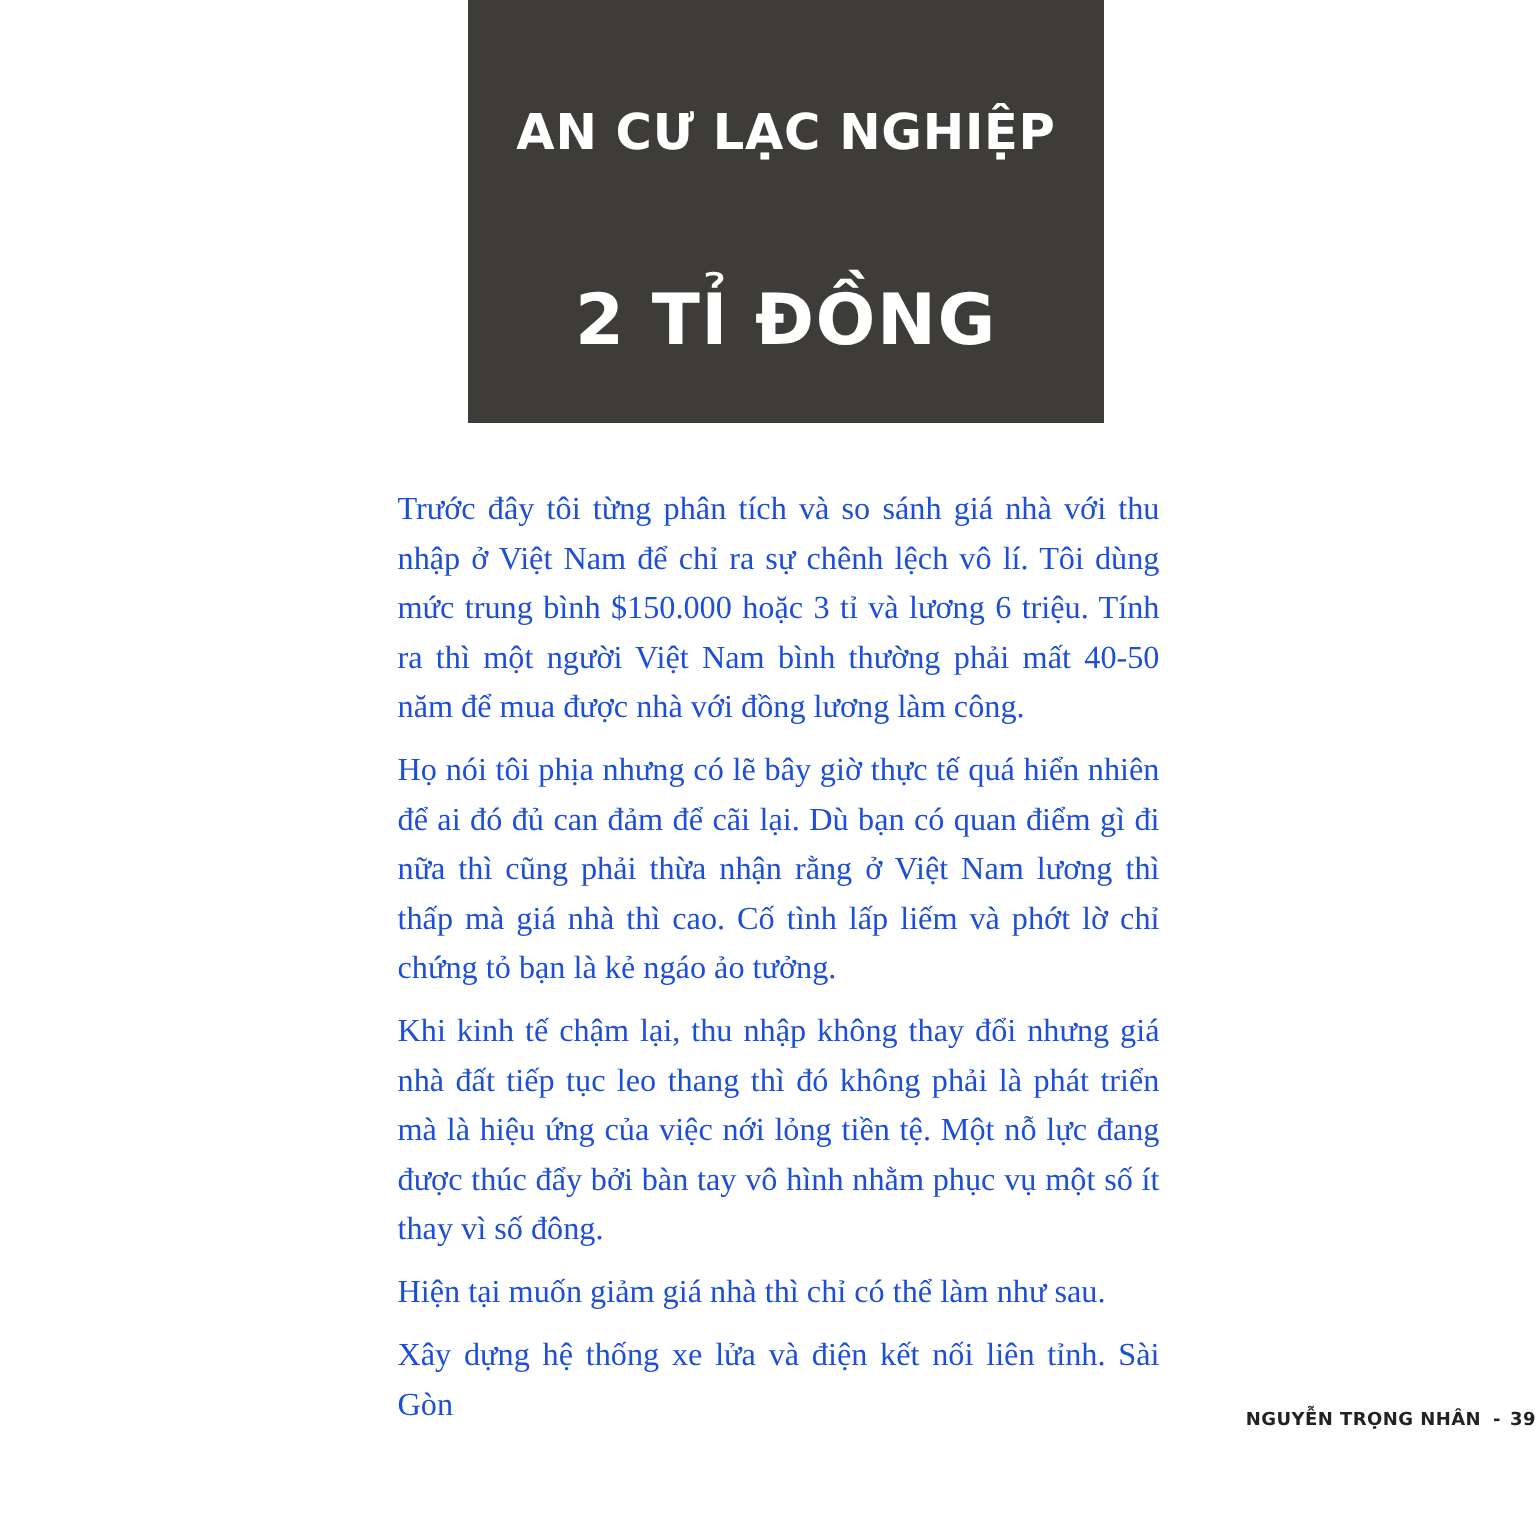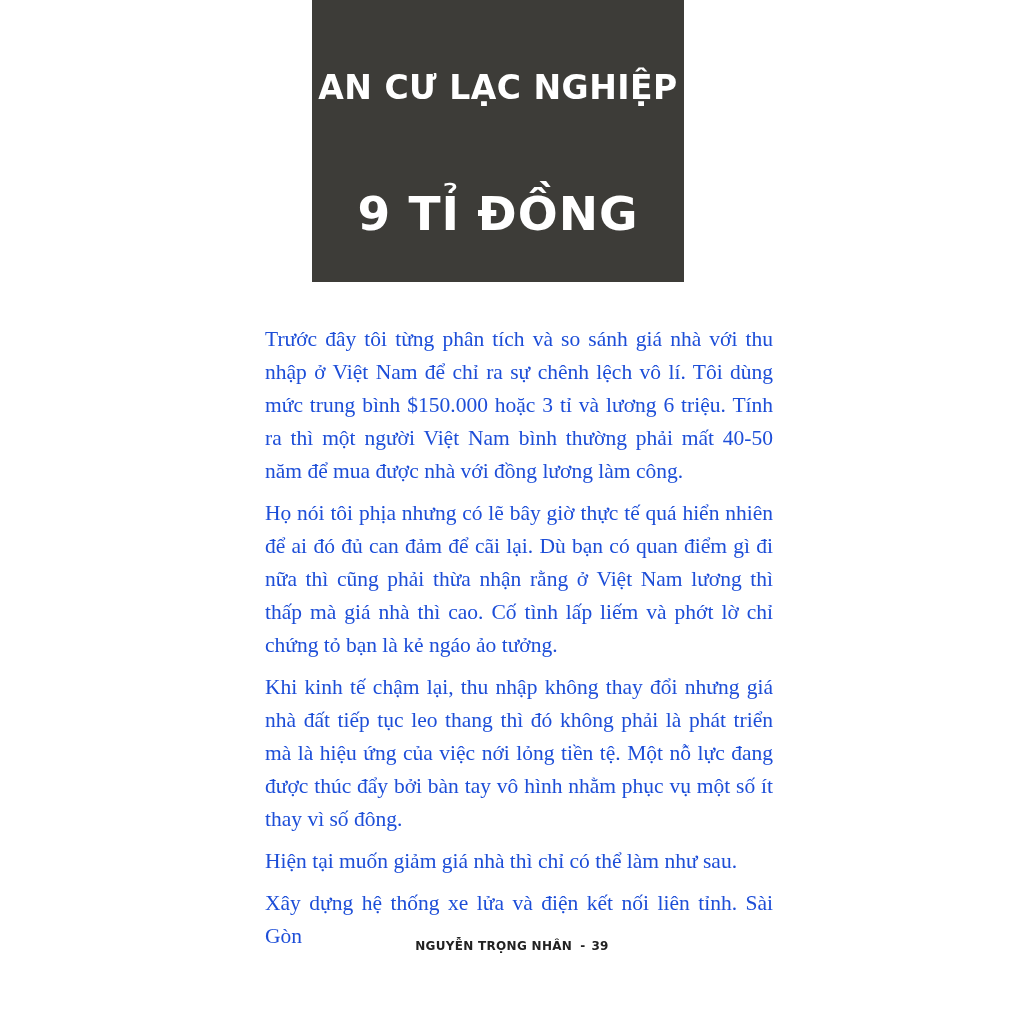--- a/index.html
+++ b/index.html
@@ -1,49 +1,49 @@
 <!DOCTYPE html>
 <html><head>
 <meta charset="utf-8">
 <style>
   html, body { margin:0; padding:0; }
   body { width:1024px; height:1024px; background:#ffffff; position:relative; overflow:hidden; }
   .title-box {
-    position:absolute; left:312px; top:0; width:372px; height:282px;
+    position:absolute; left:312px; top:0; width:424px; height:282px;
     background:#3d3c38;
     color:#ffffff;
     font-family:"DejaVu Sans", sans-serif;
     font-weight:bold;
     text-align:center;
   }
   .title-line1 { position:absolute; left:0; right:0; top:64px; font-size:33px; letter-spacing:0.5px; line-height:48px; }
   .title-line2 { position:absolute; left:0; right:0; top:138px; font-size:25px; line-height:40px; }
   .title-line3 { position:absolute; left:0; right:0; top:182px; font-size:47px; letter-spacing:1px; line-height:64px; }
   .body-text {
     position:absolute; left:265px; top:323px; width:508px;
     font-family:"Liberation Serif", serif;
     font-size:21.5px; line-height:33px; color:#1d4ed8;
     text-align:justify;
   }
   .body-text p { margin:0 0 9px 0; }
   .body-text p.last-line { text-align-last:justify; }
   .footer {
     position:absolute; left:0; right:0; top:939px;
-    text-align:center;
+    text-align:right;
     font-family:"DejaVu Sans", sans-serif; font-weight:bold;
     font-size:12px; color:#222; letter-spacing:0.3px;
   }
   .footer .sep { margin:0 6px 0 8px; }
 </style>
 </head>
 <body>
 
 <div class="title-box">
   <div class="title-line1">AN CƯ LẠC NGHIỆP</div>
-  <div class="title-line3">9 TỈ ĐỒNG</div>
+  <div class="title-line3">2 TỈ ĐỒNG</div>
 </div>
 
 <div class="body-text">
   <p>Trước đây tôi từng phân tích và so sánh giá nhà với thu nhập ở Việt Nam để chỉ ra sự chênh lệch vô lí. Tôi dùng mức trung bình $150.000 hoặc 3 tỉ và lương 6 triệu. Tính ra thì một người Việt Nam bình thường phải mất 40-50 năm để mua được nhà với đồng lương làm công.</p>
   <p>Họ nói tôi phịa nhưng có lẽ bây giờ thực tế quá hiển nhiên để ai đó đủ can đảm để cãi lại. Dù bạn có quan điểm gì đi nữa thì cũng phải thừa nhận rằng ở Việt Nam lương thì thấp mà giá nhà thì cao. Cố tình lấp liếm và phớt lờ chỉ chứng tỏ bạn là kẻ ngáo ảo tưởng.</p>
   <p>Khi kinh tế chậm lại, thu nhập không thay đổi nhưng giá nhà đất tiếp tục leo thang thì đó không phải là phát triển mà là hiệu ứng của việc nới lỏng tiền tệ. Một nỗ lực đang được thúc đẩy bởi bàn tay vô hình nhằm phục vụ một số ít thay vì số đông.</p>
   <p>Hiện tại muốn giảm giá nhà thì chỉ có thể làm như sau.</p>
   <p class="last-line">Xây dựng hệ thống xe lửa và điện kết nối liên tỉnh. Sài Gòn</p>
 </div>
 

